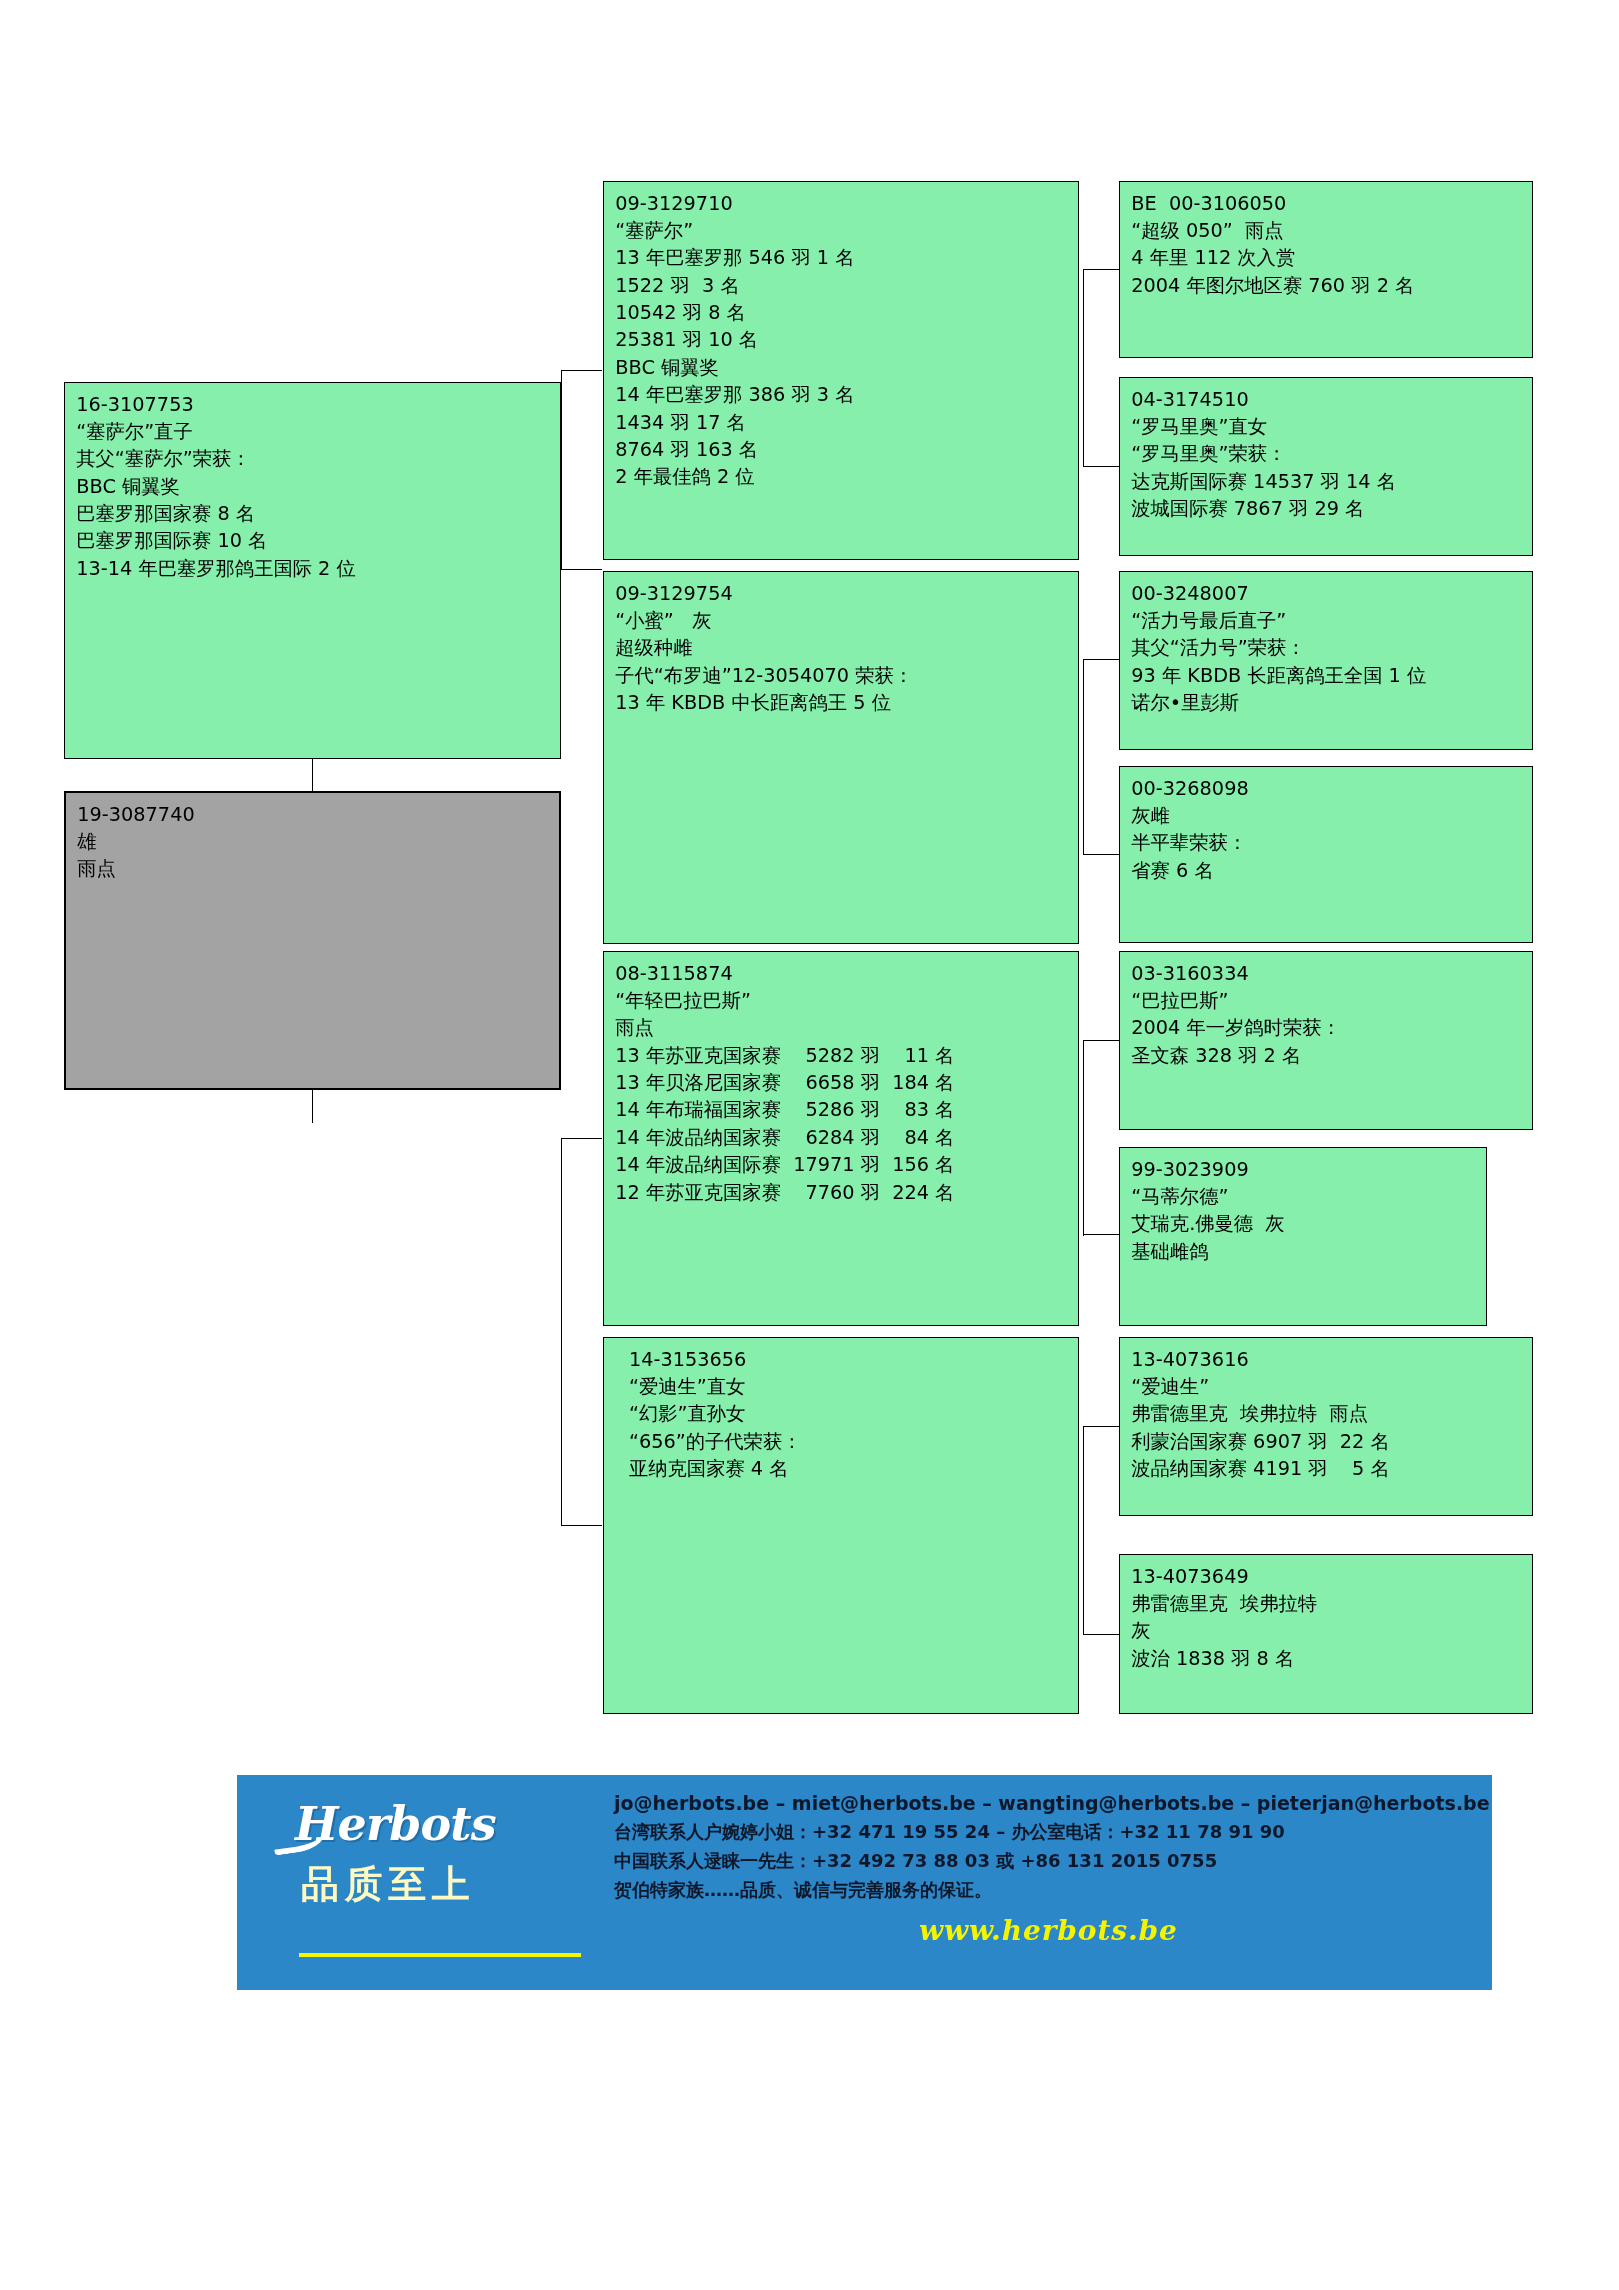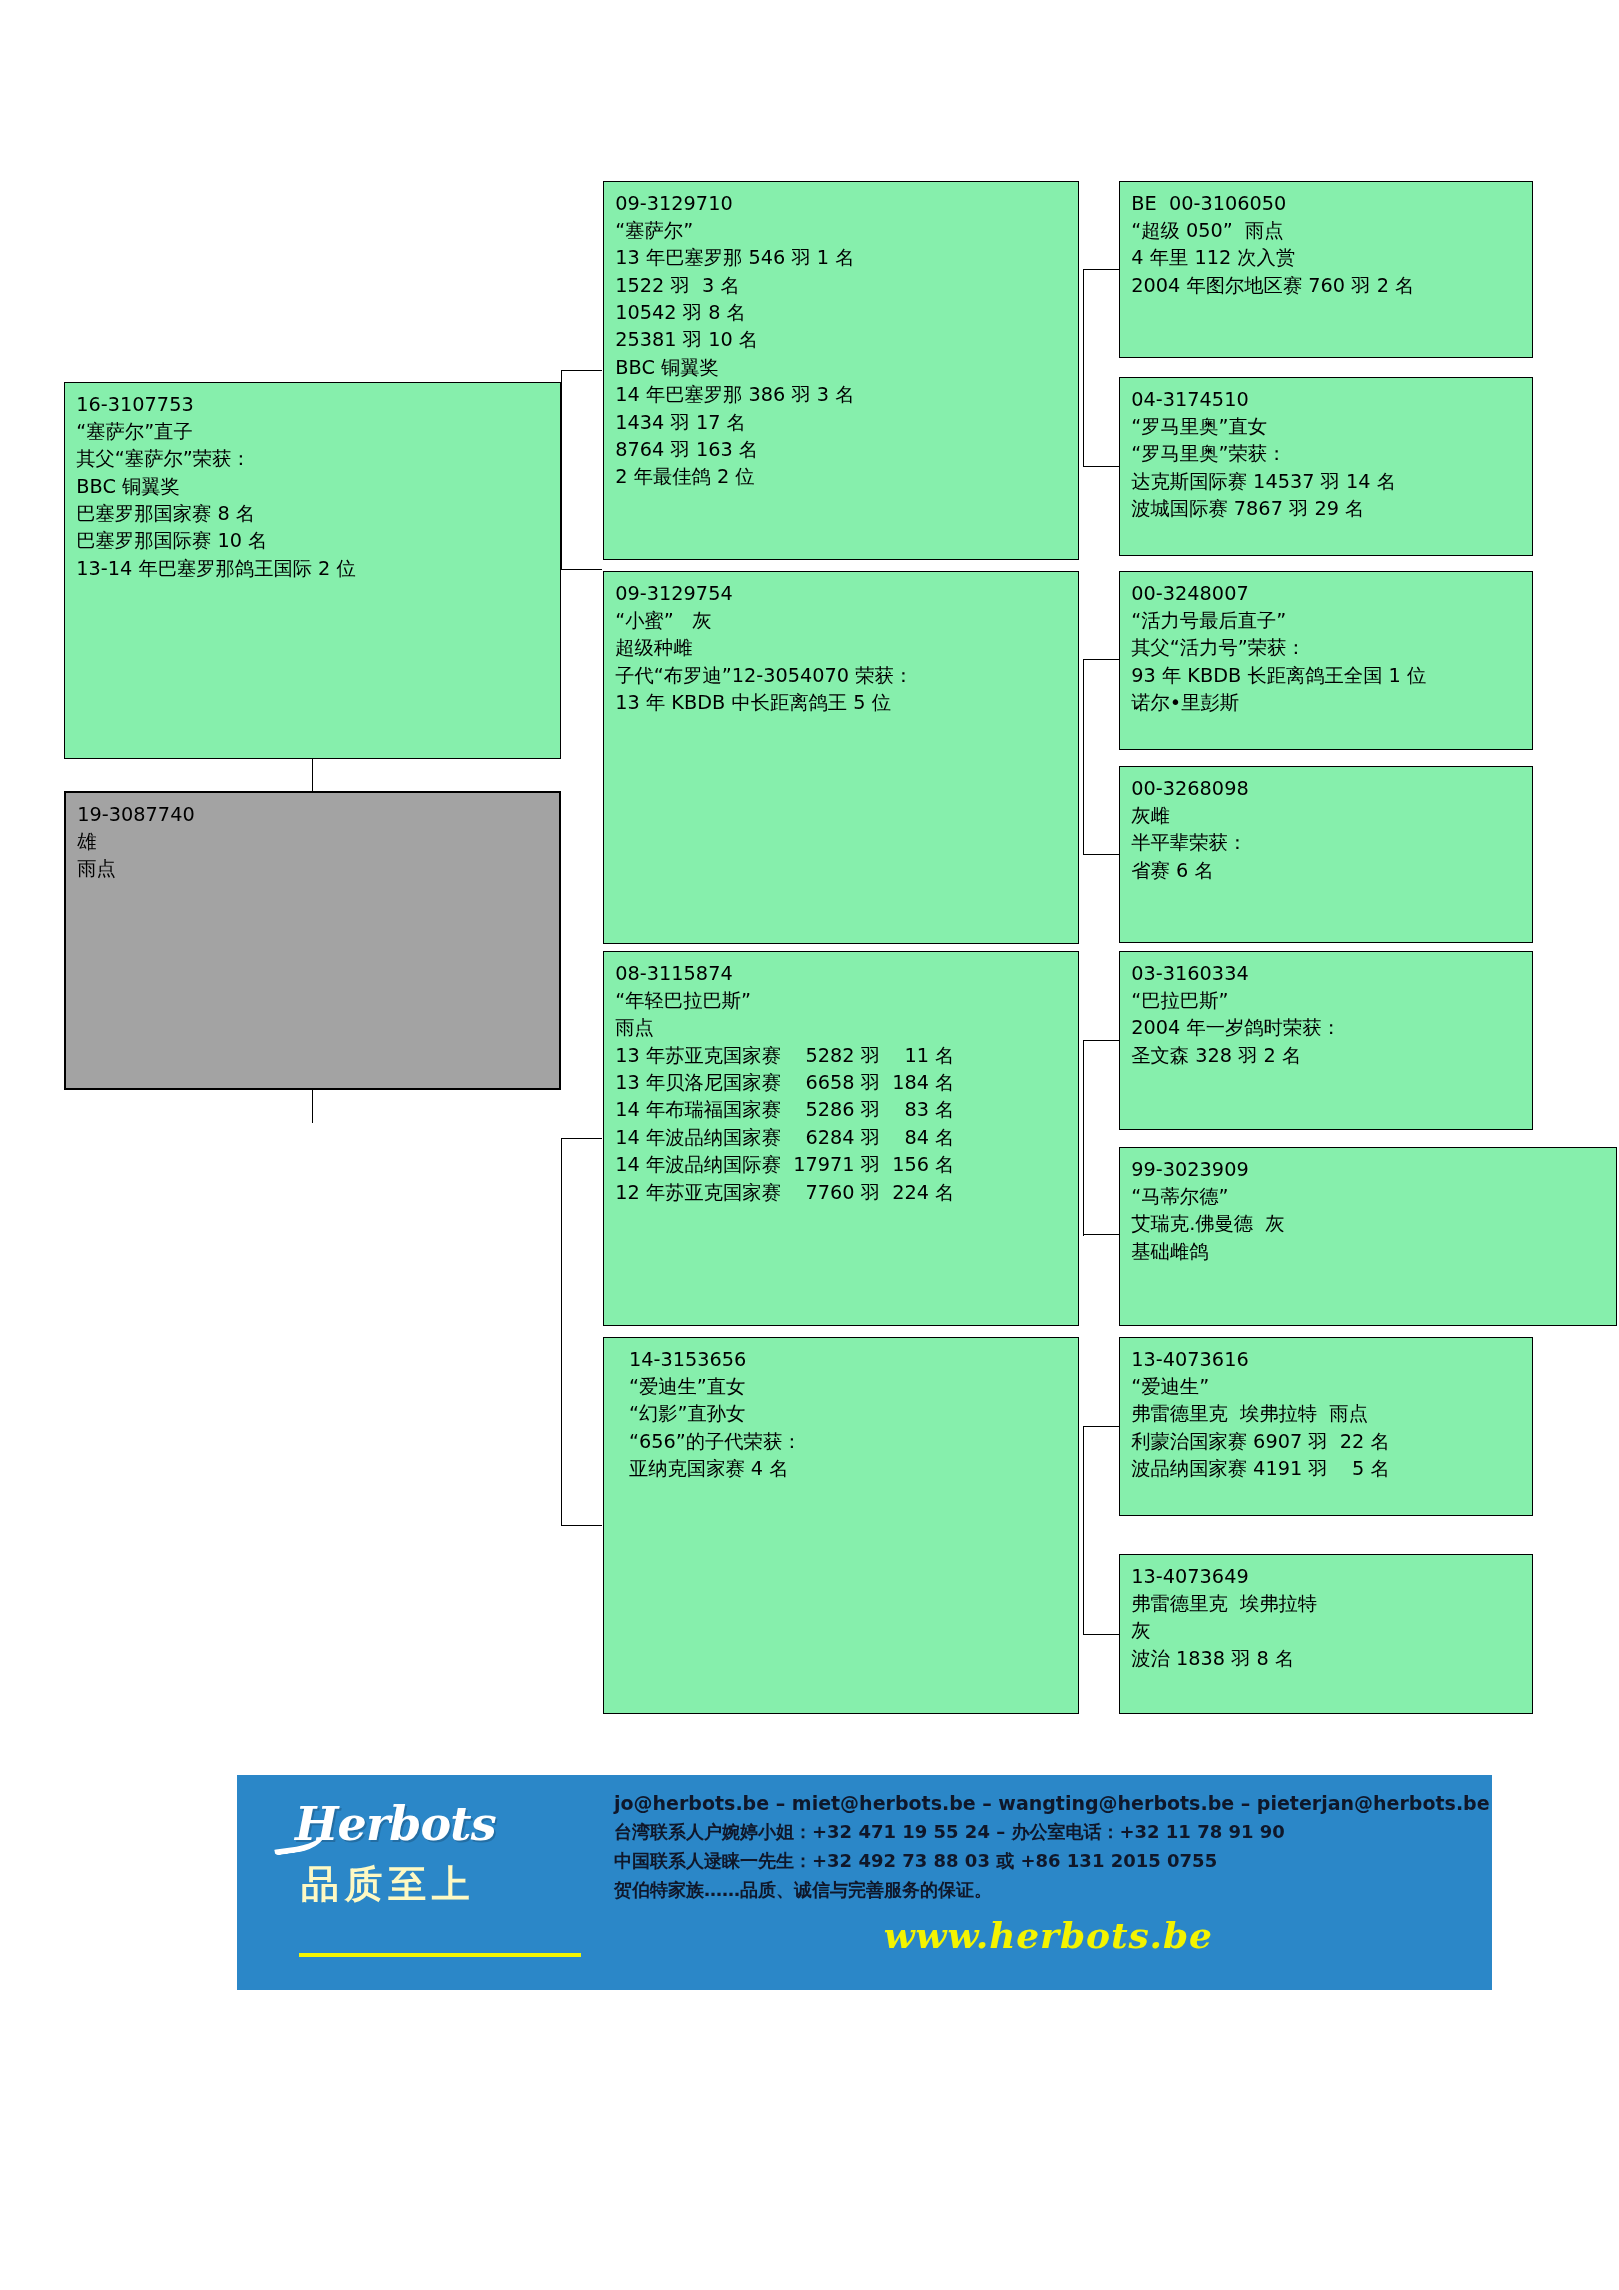--- a/index.html
+++ b/index.html
@@ -122,21 +122,21 @@
   }
   .banner-line.small {
     font-size: 18px;
   }
   .banner-url {
     margin-top: 9.4px;
     text-align: center;
     font-family: "DejaVu Serif", "Liberation Serif", serif;
     font-style: italic;
     font-weight: bold;
-    font-size: 36px;
+    font-size: 28px;
     color: #f4f400;
     letter-spacing: 0.9px;
   }
 </style>
 </head>
 <body>
 
 <div class="pedigree">
 
   <div class="box" style="left:64px; top:382px; width:497px; height:377px;">16-3107753
@@ -206,21 +206,21 @@
   <div class="box" style="left:1119px; top:766px; width:414px; height:177px;">00-3268098
 灰雌
 半平辈荣获：
 省赛 6 名</div>
 
   <div class="box" style="left:1119px; top:951px; width:414px; height:179px;">03-3160334
 “巴拉巴斯”
 2004 年一岁鸽时荣获：
 圣文森 328 羽 2 名</div>
 
-  <div class="box" style="left:1119px; top:1147px; width:498px; height:179px;">99-3023909
+  <div class="box" style="left:1119px; top:1147px; width:368px; height:179px;">99-3023909
 “马蒂尔德”
 艾瑞克.佛曼德  灰
 基础雌鸽</div>
 
   <div class="box" style="left:1119px; top:1337px; width:414px; height:179px;">13-4073616
 “爱迪生”
 弗雷德里克  埃弗拉特  雨点
 利蒙治国家赛 6907 羽  22 名
 波品纳国家赛 4191 羽    5 名</div>
 

